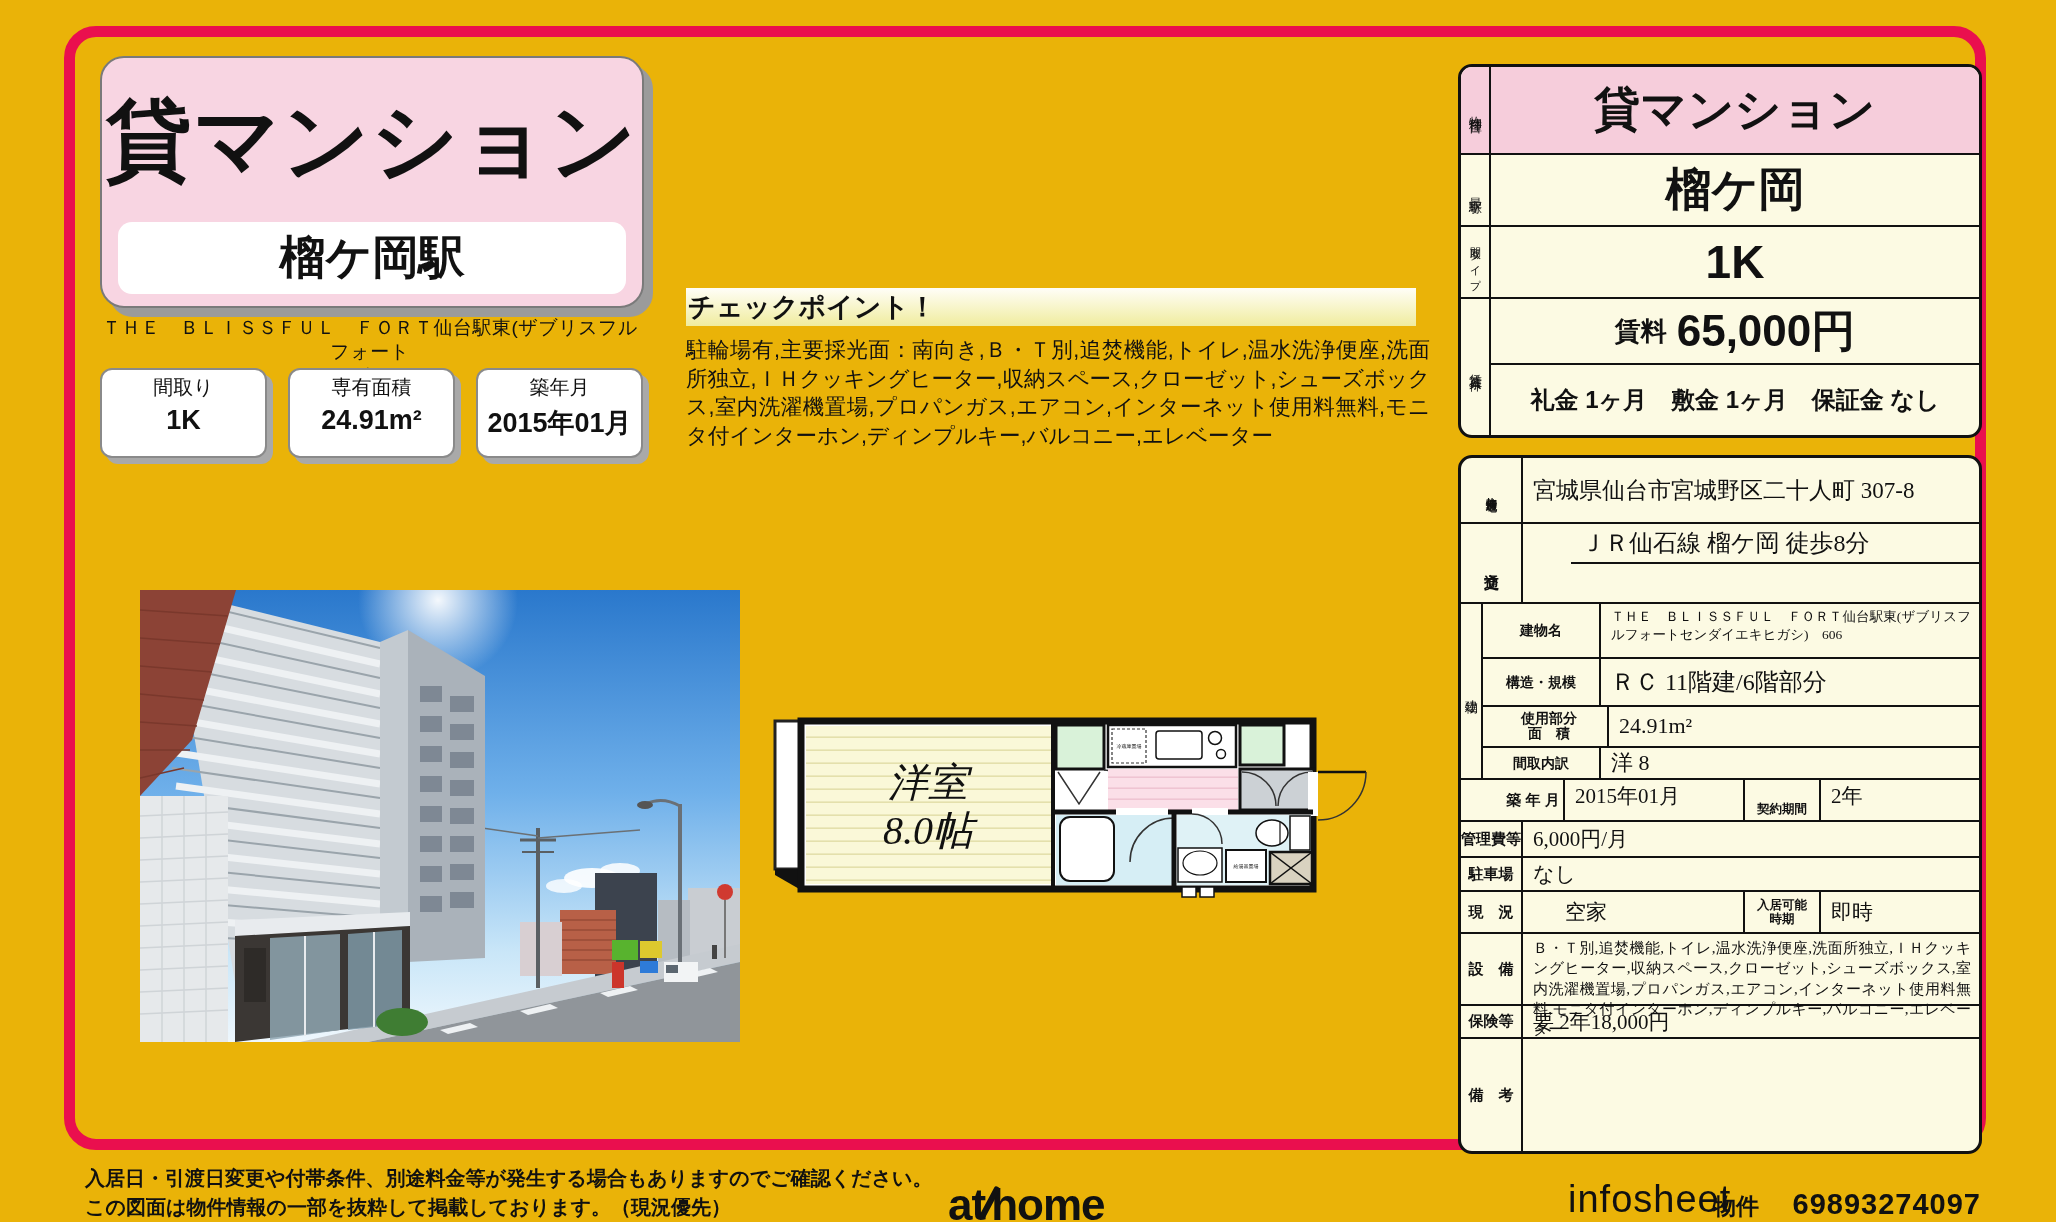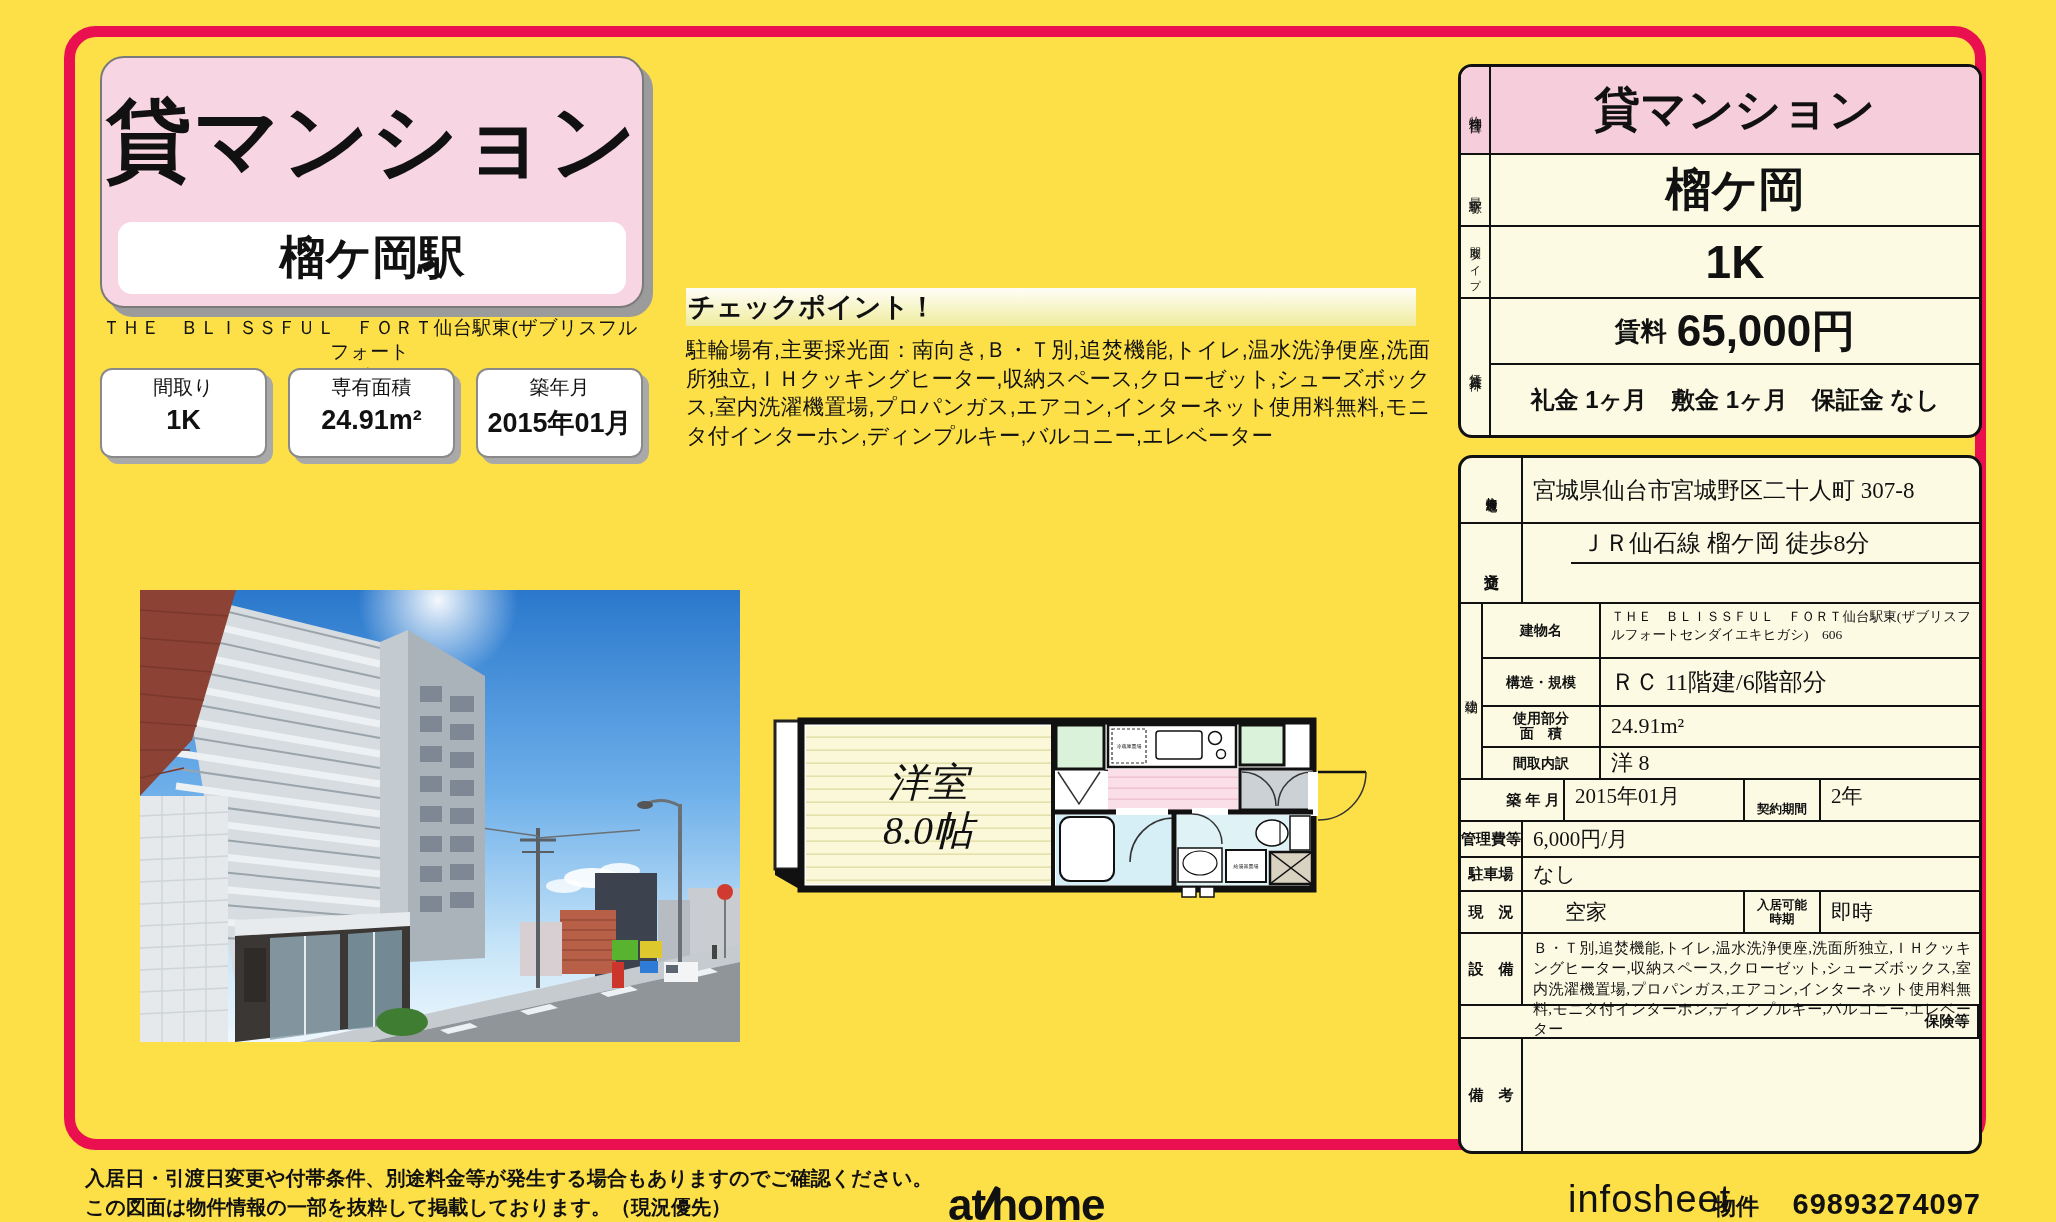--- a/index.html
+++ b/index.html
@@ -1,16 +1,16 @@
 <!DOCTYPE html>
 <html><head>
 <meta charset="utf-8">
 <style>
   html,body{margin:0;padding:0;background:#fff;}
-  .page{position:relative;width:2056px;height:1222px;background:#fde047;overflow:hidden;
+  .page{position:relative;width:2056px;height:1222px;background:#eab308;overflow:hidden;
         font-family:"Liberation Sans","DejaVu Sans",sans-serif;color:#111;}
   .frame{position:absolute;left:64px;top:26px;width:1900px;height:1102px;
          border:11px solid #ea0f4e;border-radius:32px;}
   
   .title-card{position:absolute;left:100px;top:56px;width:540px;height:248px;
               background:#f8d5e2;border:2px solid #7a7a7a;border-radius:24px;
               box-shadow:9px 9px 0 #9b9b9b;}
   .title-main{position:absolute;left:0;top:2px;width:100%;height:162px;display:flex;
               align-items:center;justify-content:center;font-size:86px;font-weight:bold;letter-spacing:1px;}
   .title-station{position:absolute;left:16px;right:16px;bottom:12px;height:72px;background:#fff;
@@ -358,21 +358,21 @@
       <div class="cell grp-lab labv">建物</div>
       <div class="grp-rows">
         <div class="row" style="height:54px;border-top:none;">
           <div class="cell ilab">建物名</div>
           <div class="cell val smallserif" style="font-size:13.5px !important;">ＴＨＥ　ＢＬＩＳＳＦＵＬ　ＦＯＲＴ仙台駅東(ザブリスフルフォートセンダイエキヒガシ)　606</div>
         </div>
         <div class="row" style="height:46px;">
           <div class="cell ilab">構造・規模</div>
           <div class="cell val">ＲＣ 11階建/6階部分</div>
         </div>
-        <div class="row" style="height:40px;">
+        <div class="row" style="height:40px;padding-left:8px;">
           <div class="cell ilab" style="flex-direction:column;line-height:1.1;">
             <span>使用部分</span>
               <span>面　積</span>
           </div>
           <div class="cell val" style="font-size:22px;">24.91m²</div>
         </div>
         <div class="row" style="flex:1;">
           <div class="cell ilab">間取内訳</div>
           <div class="cell val" style="font-size:22px;">洋 8</div>
         </div>
@@ -400,20 +400,21 @@
           <span>時期</span>
       </div>
       <div class="cell subval" style="font-size:21px;">即時</div>
     </div>
     <div class="row" style="height:70px;">
       <div class="cell lab">設　備</div>
       <div class="cell val smallserif">Ｂ・Ｔ別,追焚機能,トイレ,温水洗浄便座,洗面所独立,ＩＨクッキングヒーター,収納スペース,クローゼット,シューズボックス,室内洗濯機置場,プロパンガス,エアコン,インターネット使用料無料,モニタ付インターホン,ディンプルキー,バルコニー,エレベーター</div>
     </div>
     <div class="row" style="height:31px;justify-content:flex-end;">
       <div class="cell lab">保険等</div>
+      <div class="cell val" style="font-size:21px;">要 2年18,000円</div>
     </div>
     <div class="row" style="height:112px;">
       <div class="cell lab">備　考</div>
     </div>
   </div>
 
   <div class="foot-note">
     <div>入居日・引渡日変更や付帯条件、別途料金等が発生する場合もありますのでご確認ください。</div>
     <div>この図面は物件情報の一部を抜粋して掲載しております。（現況優先）</div>
   </div>

